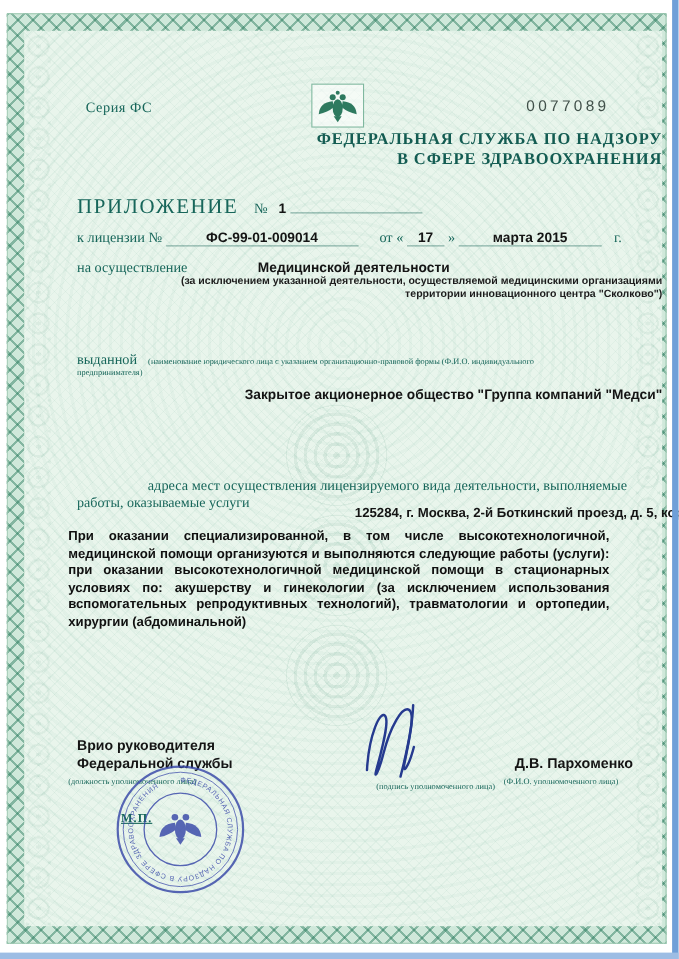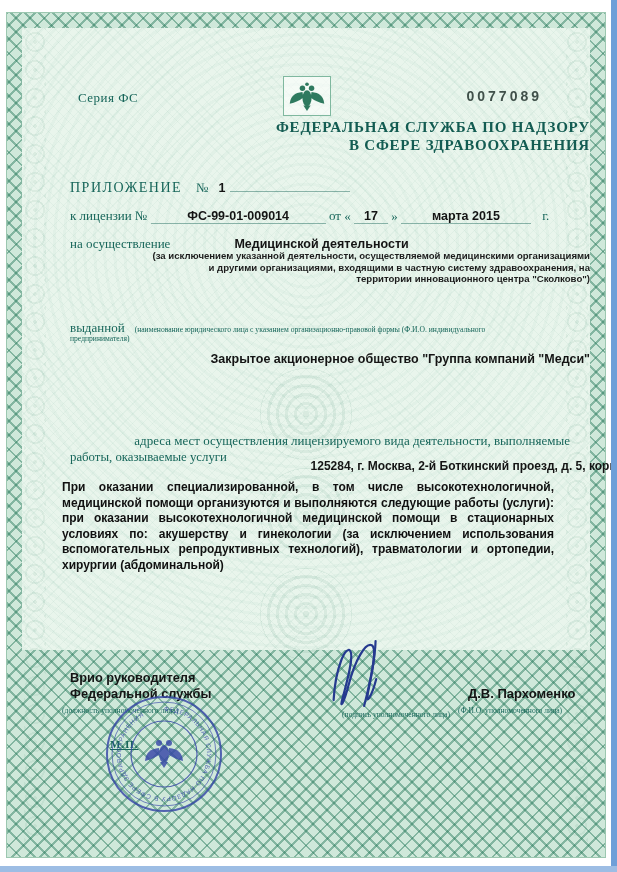--- a/index.html
+++ b/index.html
@@ -12,26 +12,27 @@
 
   .page{
     position:absolute;left:6px;top:12px;width:600px;height:846px;
     background-color:#cfe8da;
     background-image:
       repeating-linear-gradient(45deg, rgba(38,120,90,.45) 0 2px, transparent 2px 10px),
       repeating-linear-gradient(-45deg, rgba(38,120,90,.45) 0 2px, transparent 2px 10px);
     box-shadow:0 0 0 1px #9cc7b0 inset;
   }
   .inner{
-    position:absolute;left:16px;top:16px;width:568px;height:622px;
+    position:absolute;left:16px;top:16px;width:568px;height:814px;
     background-color:#e9f5ec;
     background-image:
       repeating-linear-gradient(45deg, rgba(42,138,106,.05) 0 1px, transparent 1px 7px),
       repeating-linear-gradient(-45deg, rgba(42,138,106,.05) 0 1px, transparent 1px 7px),
       repeating-radial-gradient(circle at 50% 35%, rgba(42,138,106,.04) 0 3px, transparent 3px 10px);
+    padding-left: 12px;
   }
   .rosette{
     position:absolute;width:92px;height:92px;border-radius:50%;
     background:repeating-radial-gradient(circle, rgba(46,125,95,.09) 0 3px, transparent 3px 9px);
   }
   .side-strip{
     position:absolute;top:0;width:22px;height:814px;
     background:repeating-radial-gradient(circle at 11px 14px, rgba(46,125,95,.08) 0 2px, transparent 2px 8px);
     background-size:22px 28px;
   }
@@ -44,25 +45,25 @@
   .abs{position:absolute;white-space:nowrap;}
   .ctr{left:0;width:100%;text-align:right;white-space:normal;}
 
   .series{left:56px;top:62px;font-size:13px;letter-spacing:.5px;}
   .emblem-box{
     position:absolute;left:261px;top:48px;width:46px;height:38px;
     background:rgba(255,255,255,.55);border:1px solid #7fb89f;
     display:flex;align-items:center;justify-content:center;
   }
   .serial{right:48px;left:auto;top:60px;font-family:"Liberation Sans","DejaVu Sans",sans-serif;
-    font-weight:bold;font-size:14px;letter-spacing:3px;color:#40504a;}
+    font-weight:normal;font-size:14px;letter-spacing:3px;color:#40504a;}
   .title{top:90px;font-weight:bold;font-size:15px;letter-spacing:.8px;color:#135c52;line-height:18px;}
 
   .appendix-row{left:48px;top:150px;}
-  .appendix-row .name{font-size:14px;letter-spacing:1.5px;}
+  .appendix-row .name{font-size:19px;letter-spacing:1.5px;}
   .fill-line{display:inline-block;width:120px;border-bottom:1px solid rgba(23,99,87,.45);height:12px;}
 
   .license-row{left:48px;top:180px;font-size:13px;}
   .cellc{display:inline-block;text-align:center;}
 
   .activity-row{left:48px;top:206px;}
   .notes{top:222px;font-family:"Liberation Sans","DejaVu Sans",sans-serif;font-size:9.6px;
     color:#1c1c1c;line-height:11.5px;font-weight:bold;}
 
   .issued-row{left:48px;top:290px;}
@@ -128,35 +129,34 @@
     <div class="abs appendix-row">
       <span class="lbl name">ПРИЛОЖЕНИЕ</span>
       <span class="lbl" style="margin-left:10px;">№</span>
       <span class="val" style="margin-left:6px;">1</span>
       <span class="fill-line"></span>
     </div>
 
     <div class="abs license-row">
       <span class="lbl">к лицензии №</span>
       <span class="val u cellc" style="min-width:175px;">ФС-99-01-009014</span>
-      <span class="lbl" style="margin-left:0;">от «</span>
+      <span class="lbl" style="margin-left:16px;">от «</span>
       <span class="val u cellc" style="min-width:34px;">17</span>
       <span class="lbl">»</span>
       <span class="val u cellc" style="min-width:130px;">марта 2015</span>
       <span class="lbl" style="margin-left:8px;">г.</span>
     </div>
 
     <div class="abs activity-row">
       <span class="lbl">на осуществление</span>
       <span class="val" style="margin-left:60px;">Медицинской деятельности</span>
     </div>
 
     <div class="abs ctr notes">
       <div>(за исключением указанной деятельности, осуществляемой медицинскими организациями</div>
-      <div>и другими организациями, входящими в частную систему здравоохранения, на</div>
       <div>территории инновационного центра "Сколково")</div>
     </div>
 
     <div class="abs issued-row">
       <span class="lbl">выданной</span>
       <span class="tiny" style="margin-left:6px;">(наименование юридического лица с указанием организационно-правовой формы (Ф.И.О. индивидуального</span>
     </div>
     <div class="abs issued-note2 tiny">предпринимателя)</div>
 
     <div class="abs ctr org val">Закрытое акционерное общество "Группа компаний "Медси"</div>

